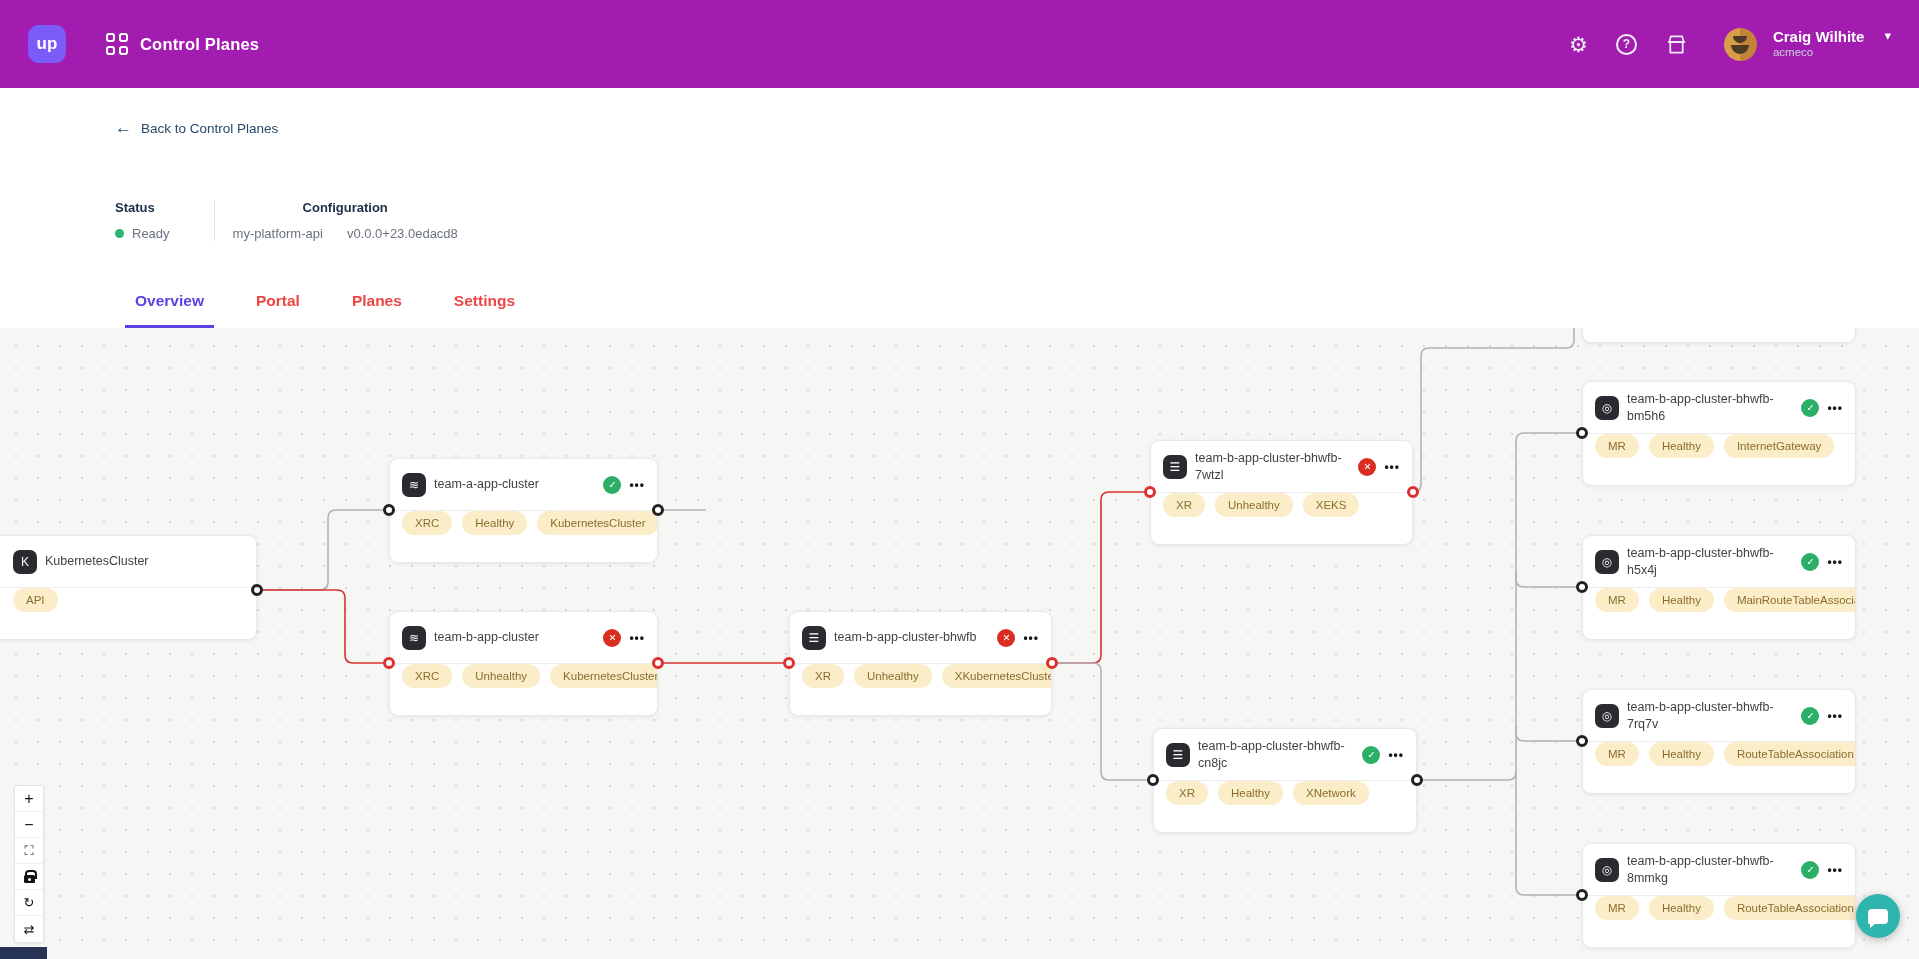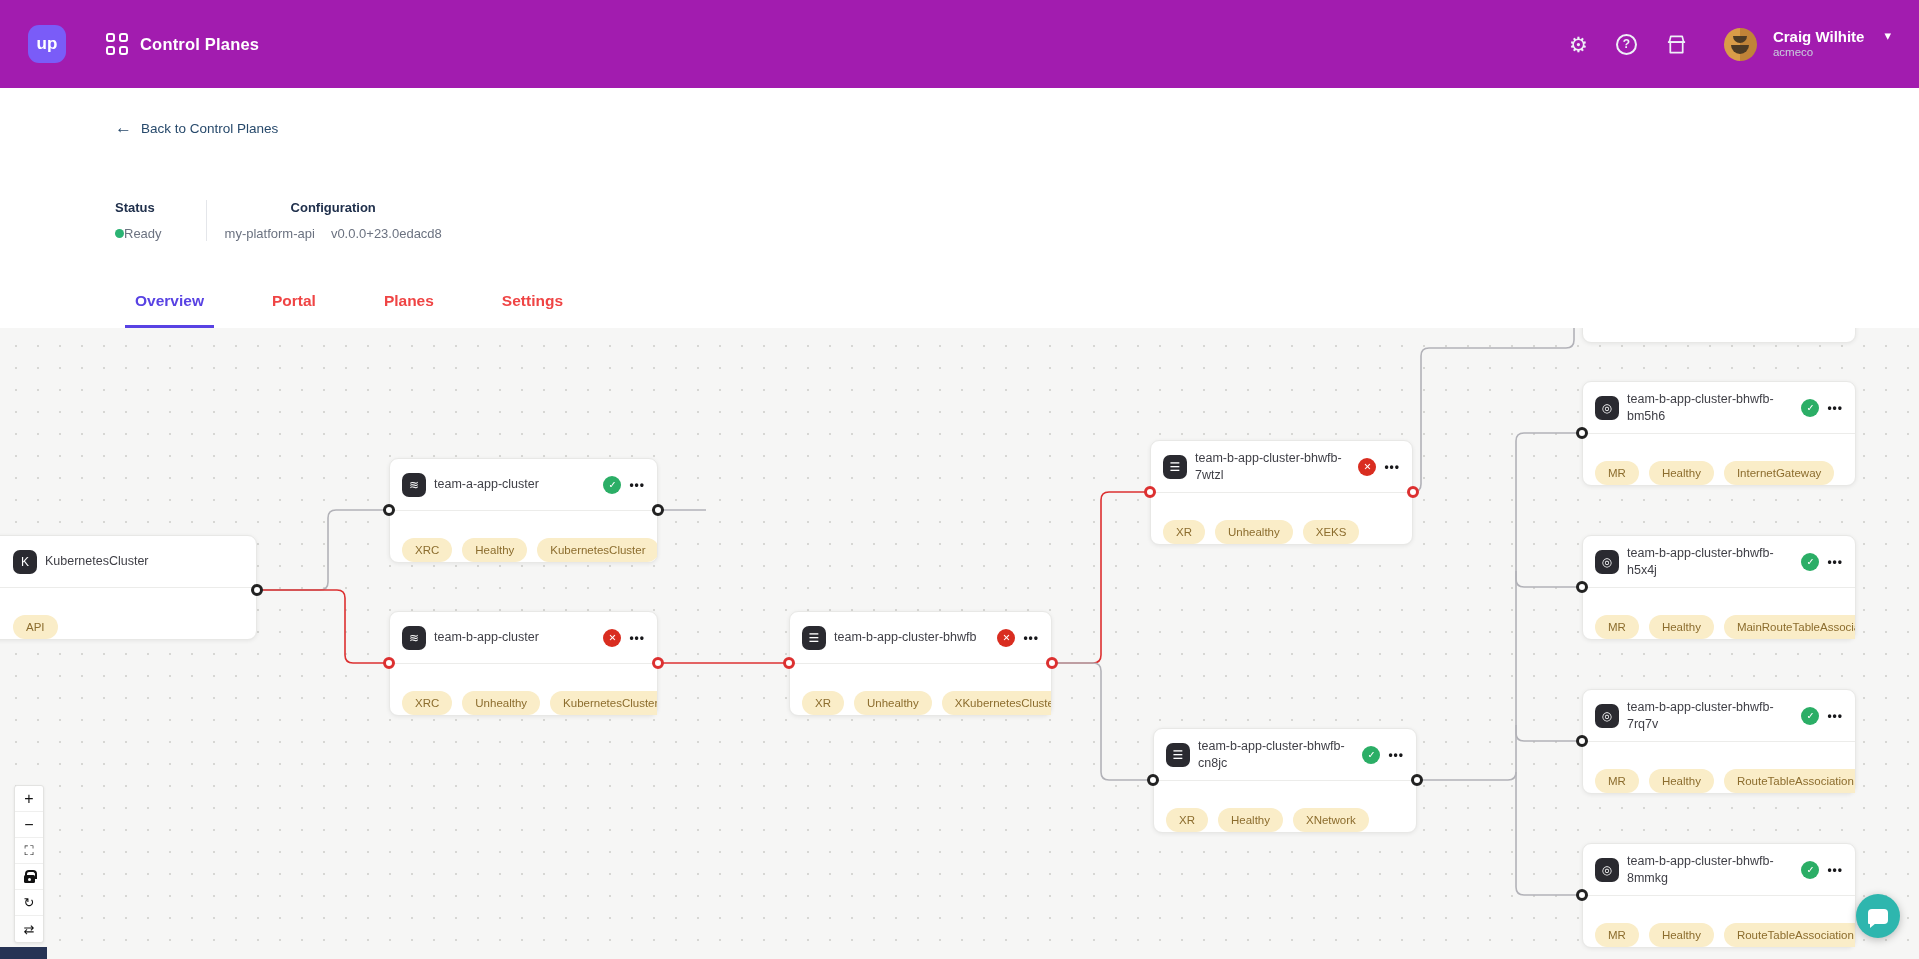--- a/index.html
+++ b/index.html
@@ -27,24 +27,24 @@
 
   
   .page-header { height:240px; position:relative; background:#fff; }
   .back-link { position:absolute; left:115px; top:30px; display:flex; align-items:center; gap:9px; color:#27496b; font-size:13.5px; cursor:pointer; }
   .back-link .arr { font-size:17px; }
   .page-title { position:absolute; left:114px; top:52px; font-size:27px; font-weight:800; color:#1c415f; letter-spacing:.2px; }
   .meta { position:absolute; left:115px; top:112px; display:flex; }
   .meta-col { padding-right:44px; }
   .meta-col + .meta-col { border-left:1px solid #e4e6ea; padding-left:18px;text-align:center; }
   .meta-label { font-size:13px; font-weight:bold; color:#20304c; margin-bottom:11px; }
-  .meta-value { font-size:13px; color:#6b7280; display:flex; align-items:center; gap:0; }
+  .meta-value { font-size:13px; color:#6b7280; display:flex; align-items:center; gap:8px; }
   .dot-green { width:9px; height:9px; border-radius:50%; background:#2bb373; display:inline-block; }
   .cfg-ver { margin-left:16px; }
-  .tabs { position:absolute; left:125px; bottom:0; display:flex; gap:48px; }
+  .tabs { position:absolute; left:125px; bottom:0; display:flex; gap:32px; }
   .tab { padding:0 10px 15px; font-size:15.5px; font-weight:bold; color:#ef4444; cursor:pointer; border-bottom:3px solid transparent; }
   .tab.active { color:#5842e3; border-bottom-color:#5842e3; }
 
   
   .canvas { position:absolute; left:0; top:328px; width:1919px; height:631px; overflow:hidden;
             background:#f6f6f5; background-image:radial-gradient(circle,#d7d7d4 1.3px, transparent 1.45px);
             background-size:22px 22px; background-position:5px 7px; }
   #edges { position:absolute; left:0; top:0; }
   .edge { fill:none; stroke:#b2b2b8; stroke-width:1.6px; }
   .edge.unhealthy { stroke:#dc3030; }
@@ -52,21 +52,21 @@
   .node { position:absolute; height:105px; background:#fff; border:1px solid #e8e8e6; border-radius:9px;
           box-shadow:0 1px 4px rgba(0,0,0,.07); z-index:2; }
   .node-header { height:52px; display:flex; align-items:center; padding:0 12px; gap:8px; border-bottom:1px solid #ececea; }
   .node-icon { width:24px; height:24px; border-radius:7px; background:#2a2a30; color:#fff; font-size:12px;
                display:flex; align-items:center; justify-content:center; flex:none; }
   .node-title { flex:1; font-size:12.5px; color:#3f3f46; line-height:1.35; overflow-wrap:anywhere; }
   .status { width:18px; height:18px; border-radius:50%; color:#fff; font-size:9.5px; display:flex; align-items:center; justify-content:center; flex:none; }
   .status.ok { background:#2bae66; }
   .status.err { background:#d92d20; }
   .kebab { color:#18181b; font-size:12px; letter-spacing:1px; flex:none; cursor:pointer; font-weight:bold; }
-  .node-badges { height:51px; display:flex; align-items:flex-end; padding:0 12px; gap:10px; overflow:hidden; white-space:nowrap; }
+  .node-badges { height:51px; display:flex; align-items:flex-start; padding:0 12px; gap:10px; overflow:hidden; white-space:nowrap; }
   .badge { background:#faedc8; color:#8c6d2e; font-size:11.5px; padding:6px 13px; border-radius:999px; flex:none; }
 
   .handle { position:absolute; width:12px; height:12px; border-radius:50%; background:#fff; border:3px solid #222; transform:translate(-50%,-50%); z-index:3; cursor:crosshair; }
   .handle.unhealthy { border-color:#dc3030; }
 
   
   .controls { position:absolute; left:14px; top:457px; width:30px; background:#fff; border:1px solid #e3e3e1; border-radius:3px;
               box-shadow:0 1px 3px rgba(0,0,0,.08); z-index:4; }
   .ctrl-btn { height:26px; display:flex; align-items:center; justify-content:center; font-size:13px; color:#111;
               border-bottom:1px solid #efefee; cursor:pointer; }

